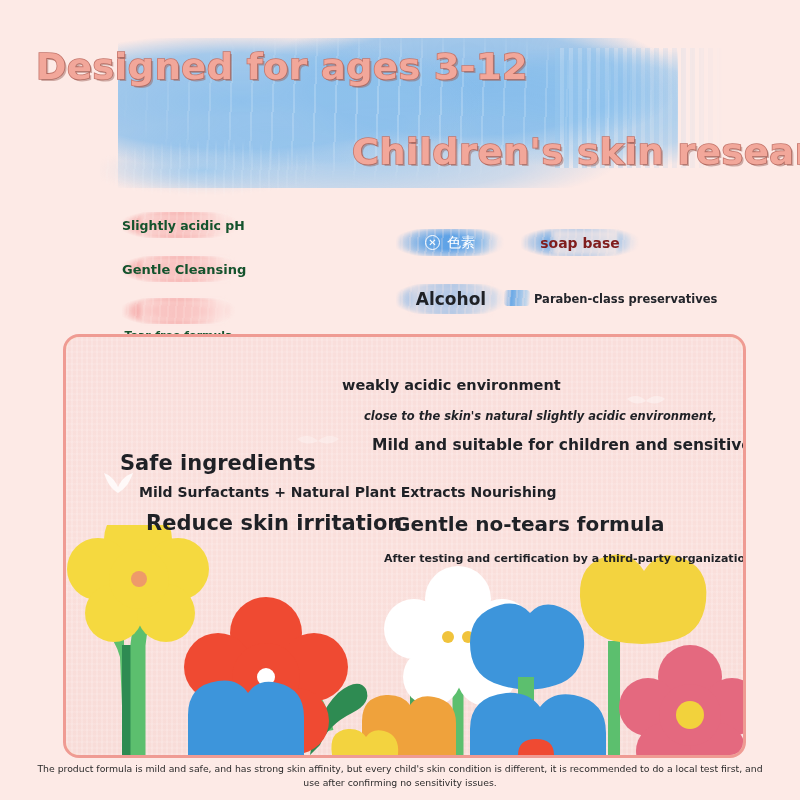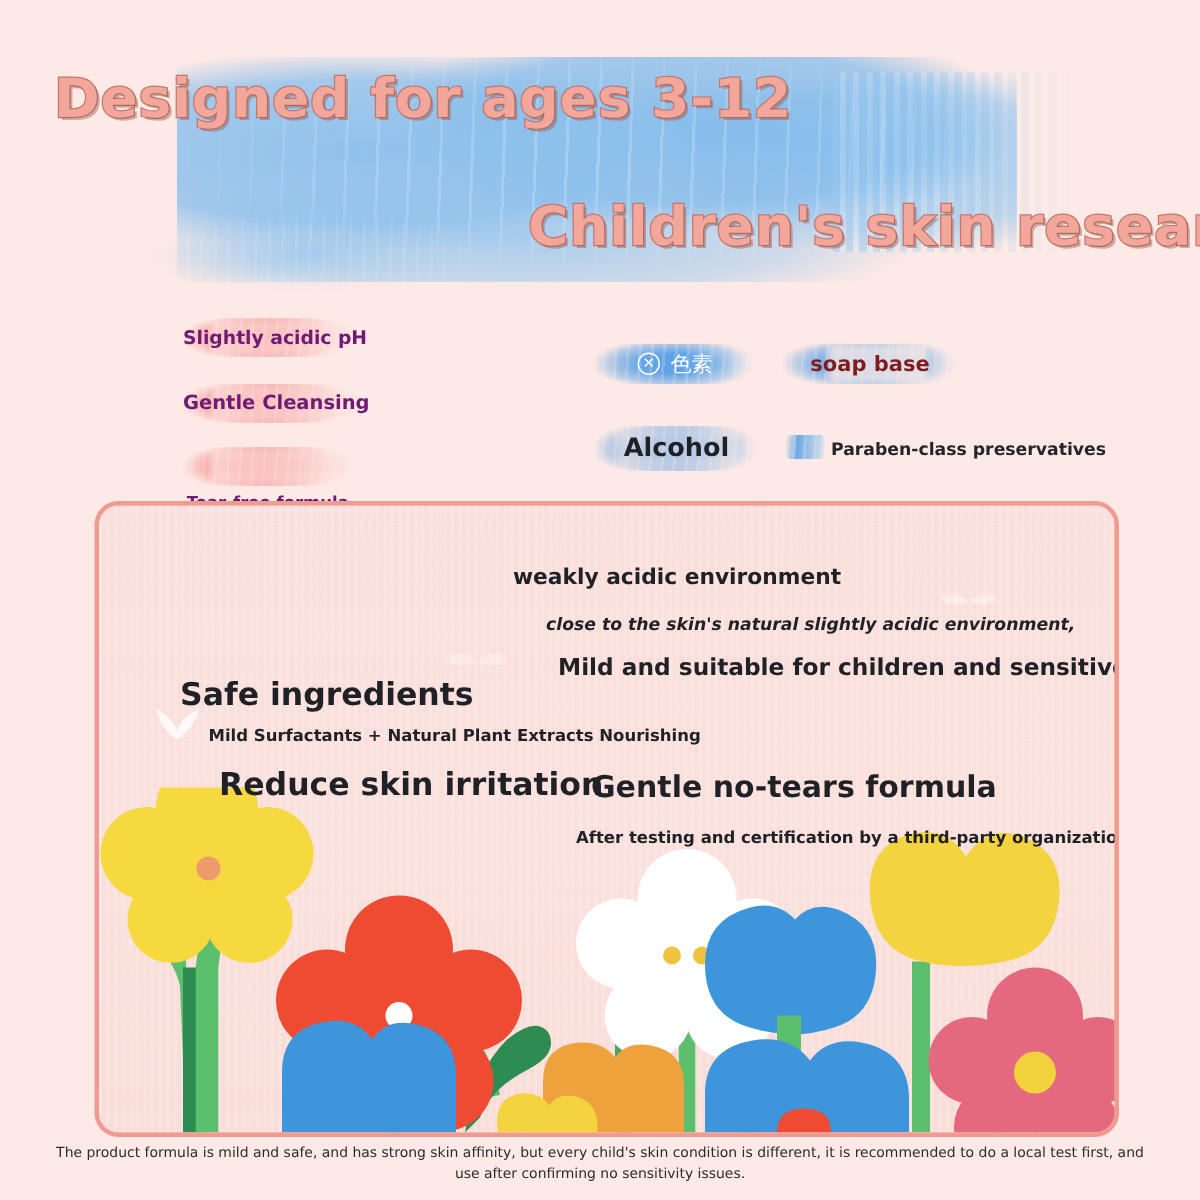--- a/index.html
+++ b/index.html
@@ -80,21 +80,21 @@
     position:absolute; inset:0;
     border-radius:5px;
   }
   .tag .label {
     position:absolute;
     left:0; right:0; top:50%;
     transform:translateY(-50%);
     text-align:center;
     font-family:"DejaVu Sans", sans-serif;
     font-weight:bold;
-    color:#701a75;
+    color:#14532d;
     white-space:nowrap;
   }
 
   .tag-pink .brush {
     background:
       linear-gradient(96deg,
         rgba(245,160,160,0) 0%,
         rgba(243,150,150,.70) 5%,
         rgba(241,133,133,.92) 16%,
         rgba(240,128,128,.96) 50%,
@@ -165,21 +165,21 @@
   }
   #tag-soap .label { font-size:14px; color:#7f1d1d; }
 
   #tag-alcohol { left:396px; top:284px; width:110px; height:30px; }
   #tag-alcohol .gapw {
     position:absolute; left:14%; right:14%; top:6%; bottom:6%;
     background:rgba(253,234,230,.55); border-radius:4px; filter:blur(2.5px);
   }
   #tag-alcohol .label { font-size:17px; color:#1f2126; }
 
-  #tag-paraben { left:524px; top:288px; width:162px; height:22px; }
+  #tag-paraben { left:504px; top:288px; width:162px; height:22px; }
   #tag-paraben .brush-small {
     position:absolute; left:0; top:2px; width:26px; height:16px;
     background:linear-gradient(95deg, rgba(120,182,236,0) 0%, rgba(96,164,230,.92) 30%, rgba(140,196,240,.5) 85%, rgba(180,215,245,0) 100%);
     -webkit-mask-image:repeating-linear-gradient(94deg, #000 0 5px, rgba(0,0,0,.75) 5px 7px);
             mask-image:repeating-linear-gradient(94deg, #000 0 5px, rgba(0,0,0,.75) 5px 7px);
     border-radius:3px;
   }
   #tag-paraben .label {
     position:absolute; left:30px; right:0; top:50%; transform:translateY(-50%);
     text-align:left; font-size:11.5px; color:#23252b;
@@ -207,21 +207,21 @@
     position:absolute;
     font-family:"DejaVu Sans", sans-serif;
     color:#1f2126;
     white-space:nowrap;
     z-index:5;
   }
   #t-weakly   { left:276px; top:40px;  font-size:14.5px; font-weight:bold; }
   #t-close    { left:298px; top:72px;  font-size:11.5px; font-weight:bold;font-style:italic; }
   #t-mild     { left:306px; top:99px;  font-size:15.5px; font-weight:bold; }
   #t-safe     { left:54px;  top:114px; font-size:21px;   font-weight:bold; }
-  #t-surf     { left:73px;  top:147px; font-size:11px;   font-weight:bold; }
+  #t-surf     { left:73px;  top:147px; font-size:14px;   font-weight:bold; }
   #t-reduce   { left:80px;  top:174px; font-size:21px;   font-weight:bold; }
   #t-notears  { left:313px; top:175px; font-size:20px;   font-weight:bold;padding-left:15px; }
   #t-after    { left:318px; top:215px; font-size:11px;   font-weight:bold; }
 
   
   .butterfly { position:absolute; z-index:4; opacity:.85; }
   #bf-1 { left:36px;  top:134px; }
   #bf-2 { left:230px; top:96px;  opacity:.55; }
   #bf-3 { left:560px; top:55px;  opacity:.6;  }
 

